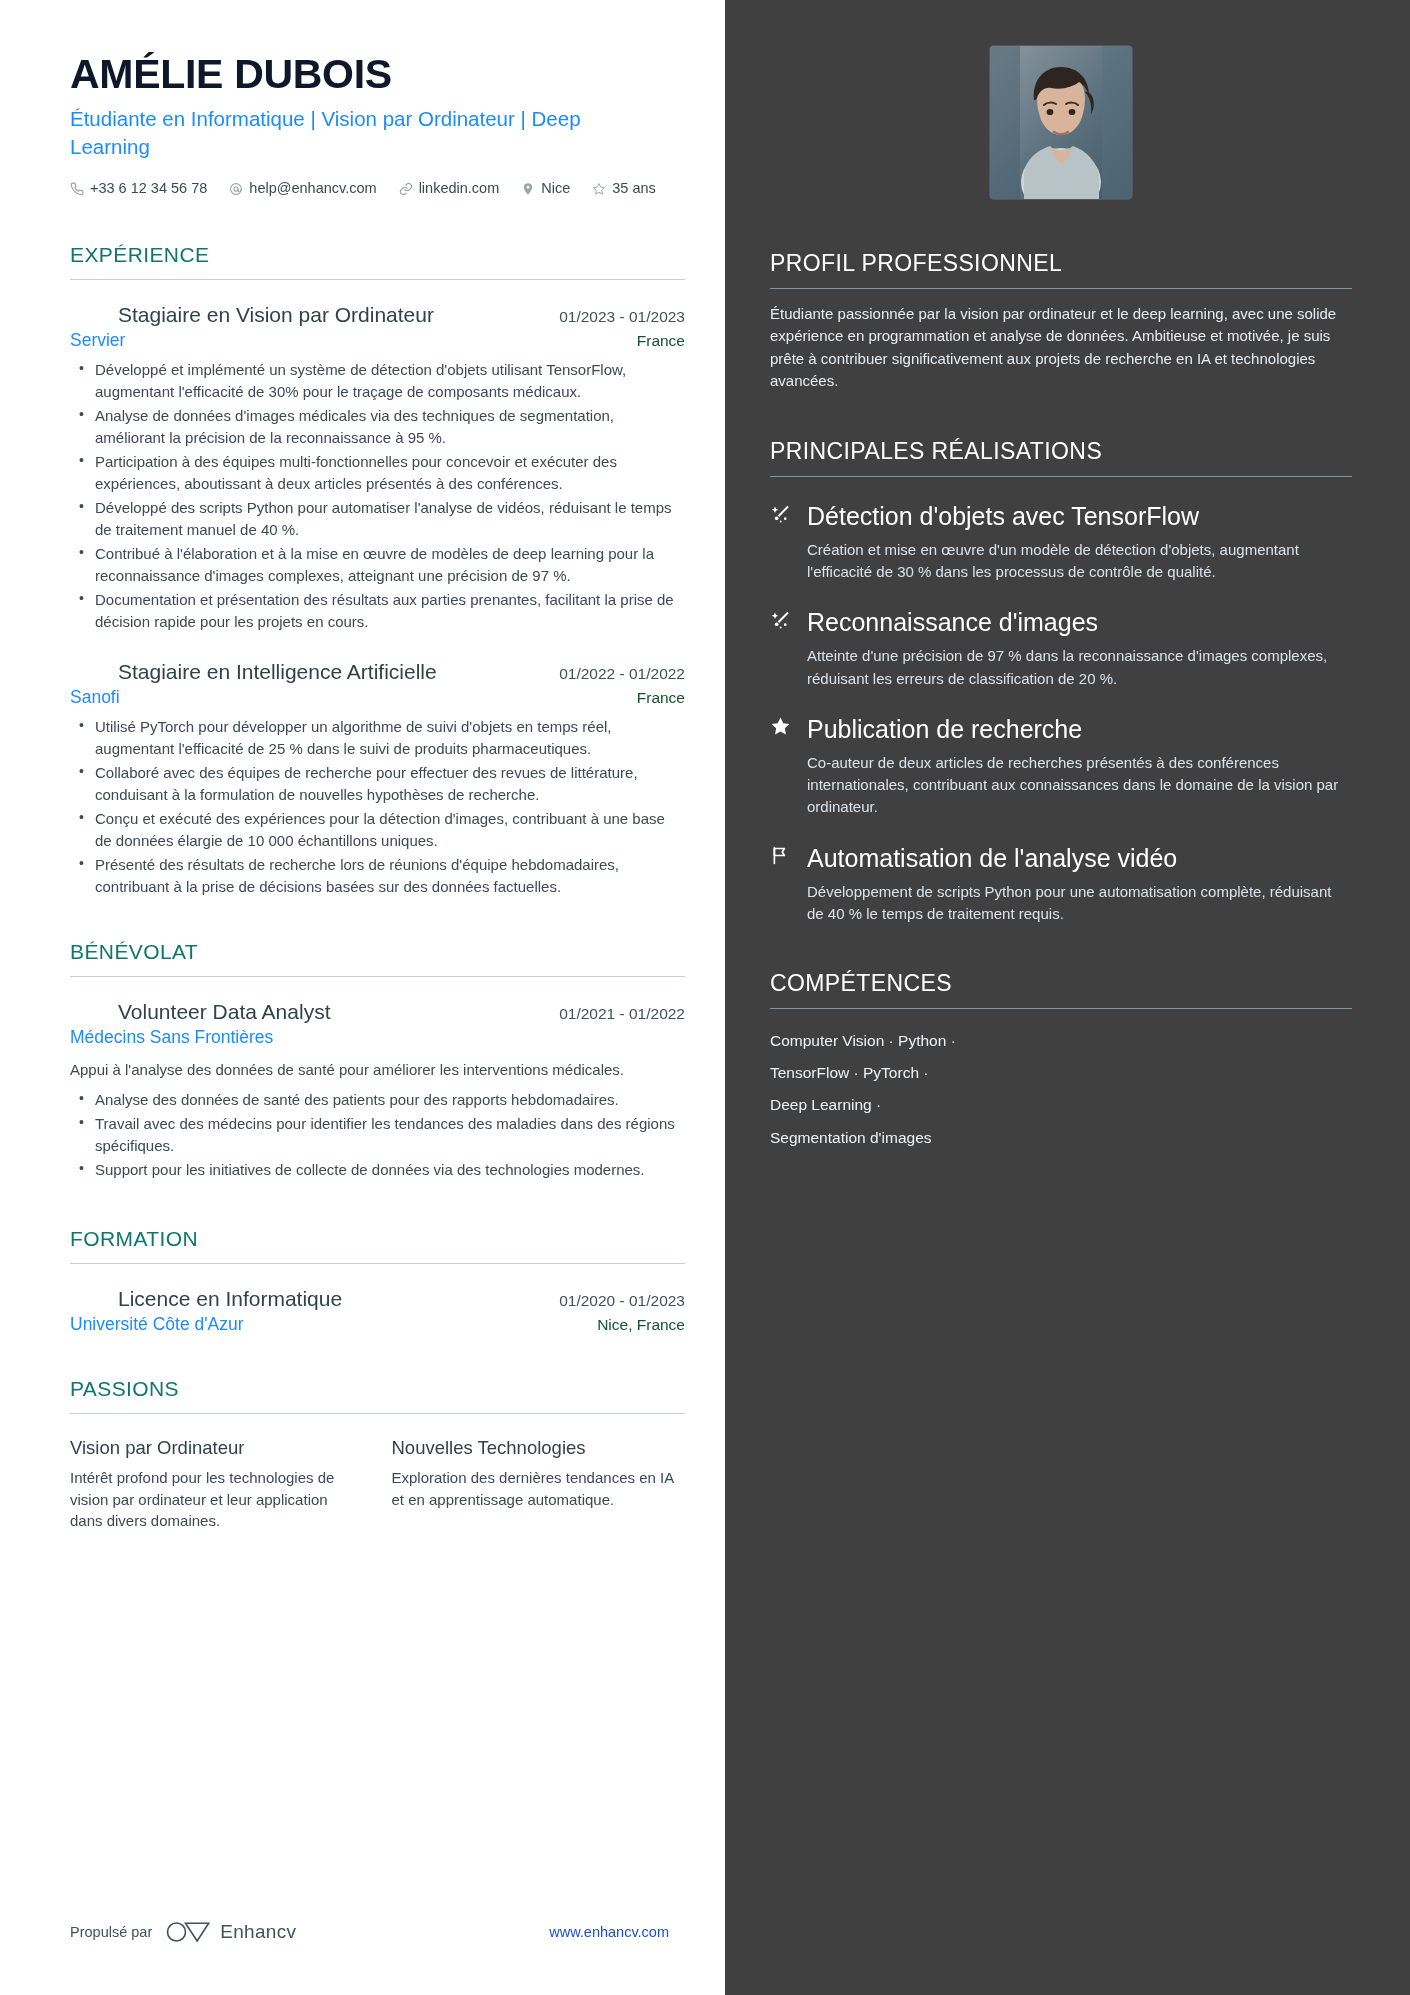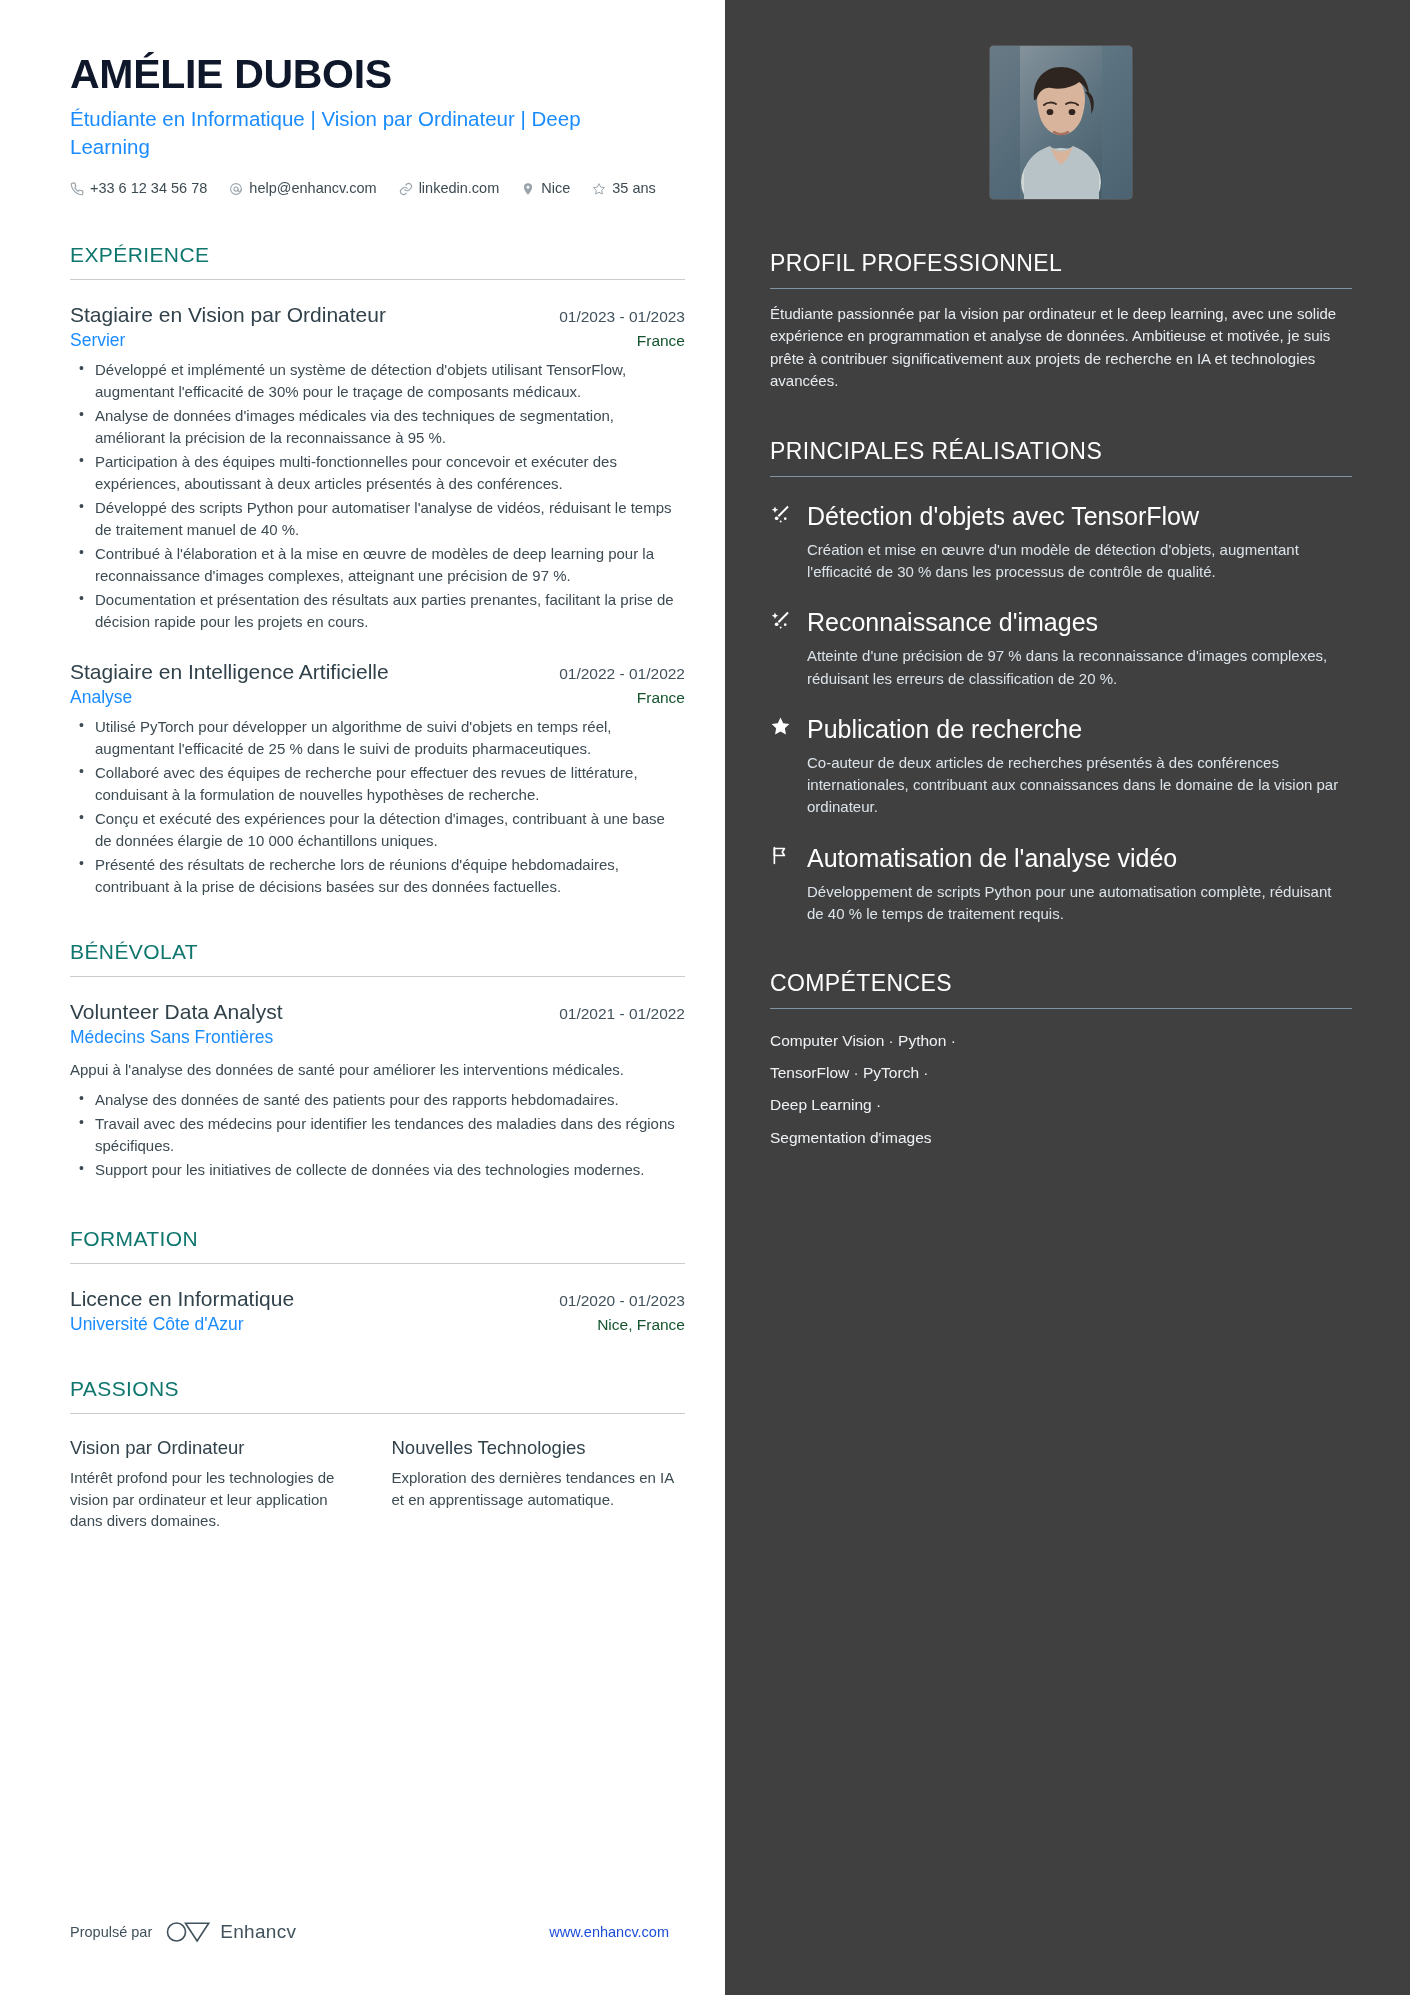--- a/index.html
+++ b/index.html
@@ -40,20 +40,21 @@
   .section-title {
     font-size: 21px; color: #0f766e; letter-spacing: 0.4px;
     font-weight: normal; padding-bottom: 12px;
   }
   .rule { height: 1px; background: #c8cdd0; width: 100%; }
 
   .entry { margin-top: 22px; }
   .entry-top {
     display: flex; justify-content: space-between; align-items: baseline;
     gap: 16px;
+    margin-left: 48px;
   }
   .entry-title { font-size: 21px; color: #31424b; line-height: 1.25; }
   .entry-date { font-size: 15.5px; color: #41525c; white-space: nowrap; flex: none; }
   .entry-sub {
     display: flex; justify-content: space-between; align-items: baseline;
     margin-top: 2px; gap: 16px;
   }
   .entry-org { font-size: 17.5px; color: #1a8cff; }
   .entry-loc { font-size: 15.5px; color: #14532d; white-space: nowrap; flex: none; }
 
@@ -212,21 +213,21 @@
           <li>Documentation et présentation des résultats aux parties prenantes, facilitant la prise de décision rapide pour les projets en cours.</li>
         </ul>
       </div>
 
       <div class="entry" style="margin-top:26px;">
         <div class="entry-top">
           <div class="entry-title">Stagiaire en Intelligence Artificielle</div>
           <div class="entry-date">01/2022 - 01/2022</div>
         </div>
         <div class="entry-sub">
-          <div class="entry-org">Analyse</div>
+          <div class="entry-org">Sanofi</div>
           <div class="entry-loc">France</div>
         </div>
         <ul class="bullets">
           <li>Utilisé PyTorch pour développer un algorithme de suivi d'objets en temps réel, augmentant l'efficacité de 25 % dans le suivi de produits pharmaceutiques.</li>
           <li>Collaboré avec des équipes de recherche pour effectuer des revues de littérature, conduisant à la formulation de nouvelles hypothèses de recherche.</li>
           <li>Conçu et exécuté des expériences pour la détection d'images, contribuant à une base de données élargie de 10 000 échantillons uniques.</li>
           <li>Présenté des résultats de recherche lors de réunions d'équipe hebdomadaires, contribuant à la prise de décisions basées sur des données factuelles.</li>
         </ul>
       </div>
     </div>

